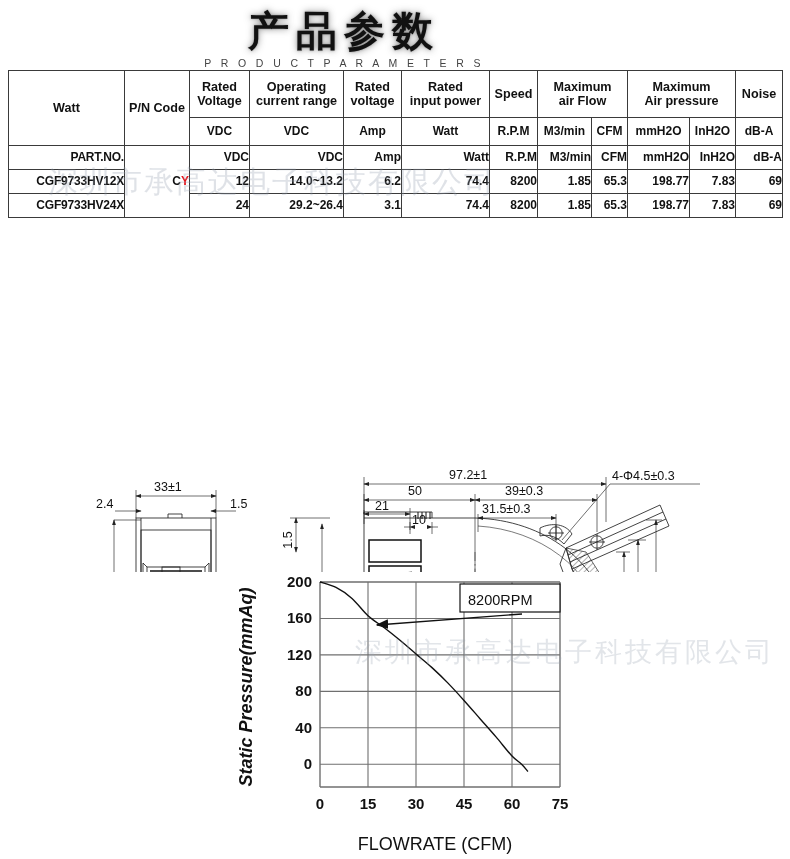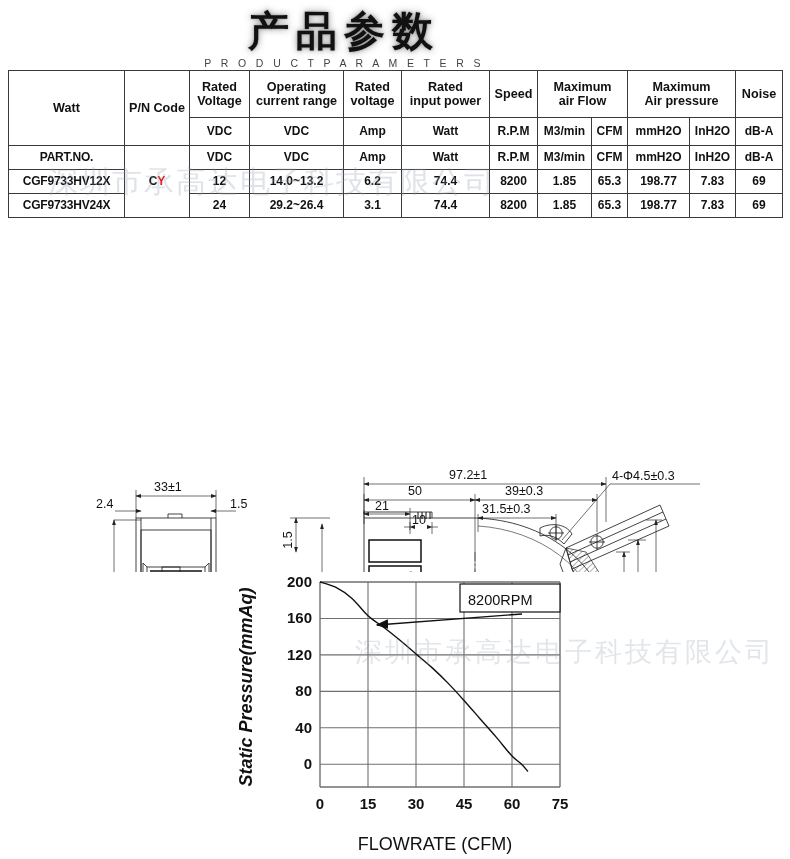--- a/index.html
+++ b/index.html
@@ -45,21 +45,21 @@
     text-align:center;
     vertical-align:middle;
     font-size:12px;
     font-weight:bold;
     color:#111;
     padding:0;
     line-height:1.12;
   }
   table.spec tr.hdr td { height:47px; font-size:12.6px; }
   table.spec tr.unit td { height:28px; }
-  table.spec tr.data td { height:24px; }
+  table.spec tr.data td { height:24px;text-align:right; }
   td.val { color:#2aa8e0;margin-left:20px; }
   td.pn  { font-size:13px; }
   .pn-c { color:#111; font-weight:bold; }
   .pn-y { color:#e8131a; font-weight:bold; }
   td.model-name { font-size:12.2px; letter-spacing:-0.2px; }
   .tbl-watermark {
     position:absolute; left:40px; top:92px;
     font-family:"DejaVu Sans", sans-serif;
     font-size:30px; color:rgba(150,160,175,0.30);
     letter-spacing:2px; pointer-events:none; white-space:nowrap;

